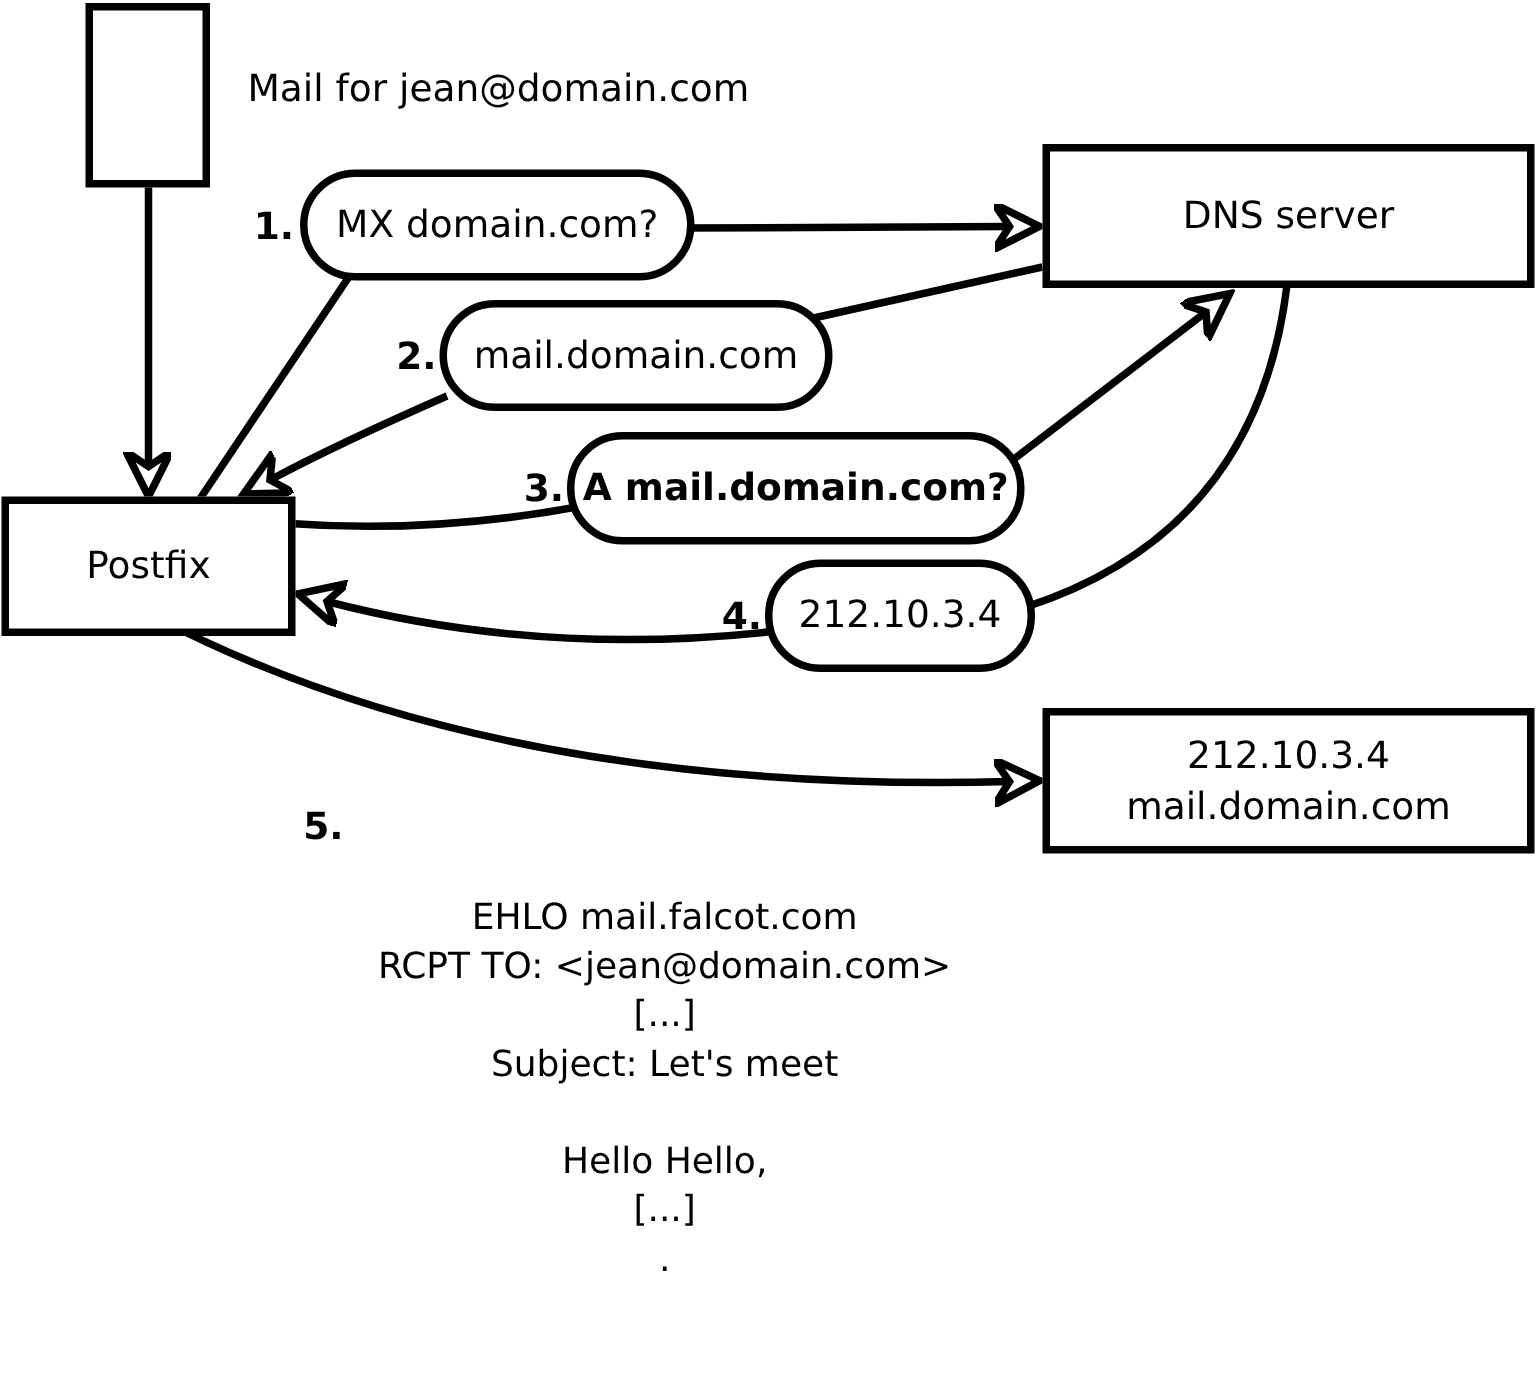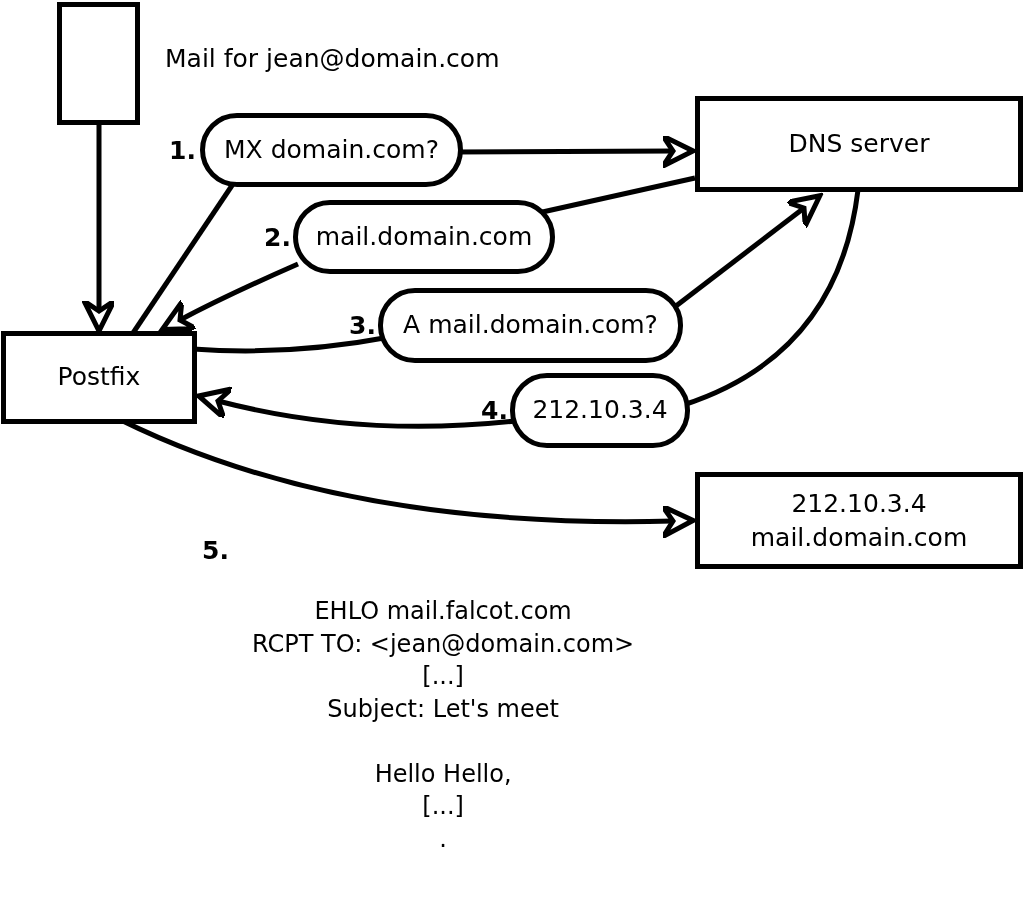--- a/index.html
+++ b/index.html
@@ -109,21 +109,21 @@
   <div class="node pill" style="left:200px; top:113px; width:263px; height:74px;">
     <span>MX domain.com?</span>
   </div>
 
   <div class="step-num" style="left:247px; top:223px;">2.</div>
   <div class="node pill" style="left:293px; top:200px; width:262px; height:74px;">
     <span>mail.domain.com</span>
   </div>
 
   <div class="step-num" style="left:332px; top:311px;">3.</div>
-  <div class="node pill" style="left:378px; top:288px; width:305px; height:75px;">
+  <div class="node pill" style="left:378px; top:288px; width:305px; height:75px;font-weight:bold;">
     <span>A mail.domain.com?</span>
   </div>
 
   <div class="step-num" style="left:464px; top:396px;">4.</div>
   <div class="node pill" style="left:510px; top:373px; width:180px; height:75px;">
     <span>212.10.3.4</span>
   </div>
 
   <div class="step-num" style="left:185px; top:536px;">5.</div>
 

